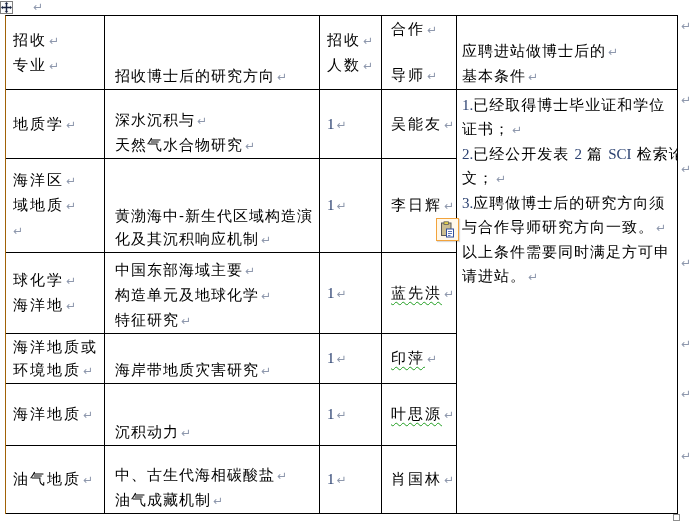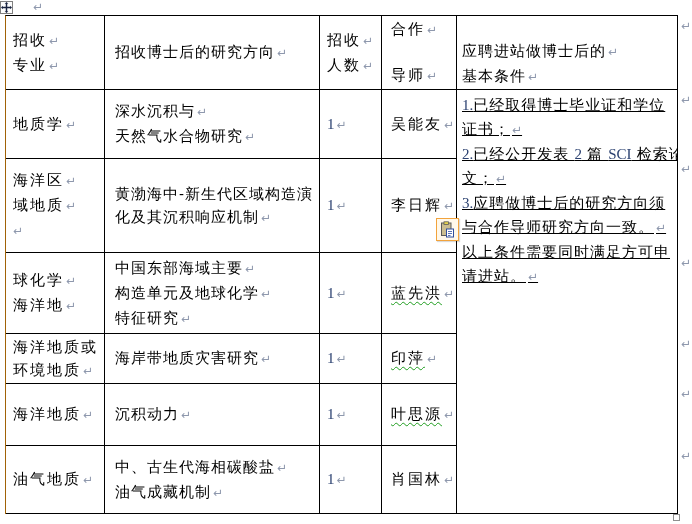--- a/index.html
+++ b/index.html
@@ -17,21 +17,21 @@
   .cell{
     border-right:1px solid #000;border-bottom:1px solid #000;
     box-sizing:border-box;
     display:flex;flex-direction:column;justify-content:center;
     font-size:15px;line-height:23px;color:#000;
     overflow:hidden;
   }
   .ln{white-space:nowrap;}
   .t{color:#000;letter-spacing:2px;}
   .c-major{padding-left:7px;}
-  .c-dir{padding-left:10px;}
+  .c-dir{padding-left:10px;justify-content:flex-end;}
   .c-dir .t{letter-spacing:1px;}
   .c-count{padding-left:7px;}
   .c-adv{padding-left:9px;gap:21px;}
   .c-cond{justify-content:flex-start;padding:3px 2px 0 5px;line-height:24px;}
   .c-cond .t{letter-spacing:1px;}
   .lat{font-family:"Liberation Serif","DejaVu Serif",serif;color:#2b4170;letter-spacing:0;}
   .pm{color:#8e98ad;font-size:12px;margin-left:2px;letter-spacing:0;}
   .sq{text-decoration:underline wavy #1f9d1f 1px;text-decoration-skip-ink:none;text-underline-offset:3px;}
 
   
@@ -95,21 +95,21 @@
       <div class="ln"><span class="t">深水沉积与</span><span class="pm">↵</span></div>
       <div class="ln"><span class="t">天然气水合物研究</span><span class="pm">↵</span></div>
     </div>
     <div class="cell c-count">
       <div class="ln"><span class="lat">1</span><span class="pm">↵</span></div>
     </div>
     <div class="cell c-adv">
       <div class="ln"><span class="t">吴能友</span><span class="pm">↵</span></div>
     </div>
 
-    <div class="cell c-cond" style="grid-column:5;grid-row:2 / span 6;text-decoration:underline;">
+    <div class="cell c-cond" style="grid-column:5;grid-row:2 / span 6;">
       <div class="ln"><span class="lat">1.</span><span class="t">已经取得博士毕业证和学位</span></div>
       <div class="ln"><span class="t">证书；</span><span class="pm">↵</span></div>
       <div class="ln"><span class="lat">2.</span><span class="t">已经公开发表 </span><span class="lat">2</span><span class="t"> 篇 </span><span class="lat">SCI</span><span class="t"> 检索论</span></div>
       <div class="ln"><span class="t">文；</span><span class="pm">↵</span></div>
       <div class="ln"><span class="lat">3.</span><span class="t">应聘做博士后的研究方向须</span></div>
       <div class="ln"><span class="t">与合作导师研究方向一致。</span><span class="pm">↵</span></div>
       <div class="ln"><span class="t">以上条件需要同时满足方可申</span></div>
       <div class="ln"><span class="t">请进站。</span><span class="pm">↵</span></div>
     </div>
 

